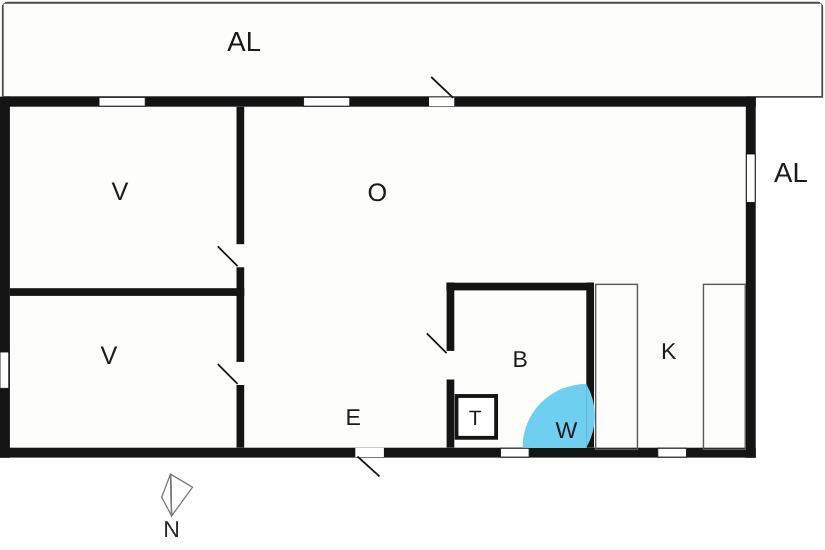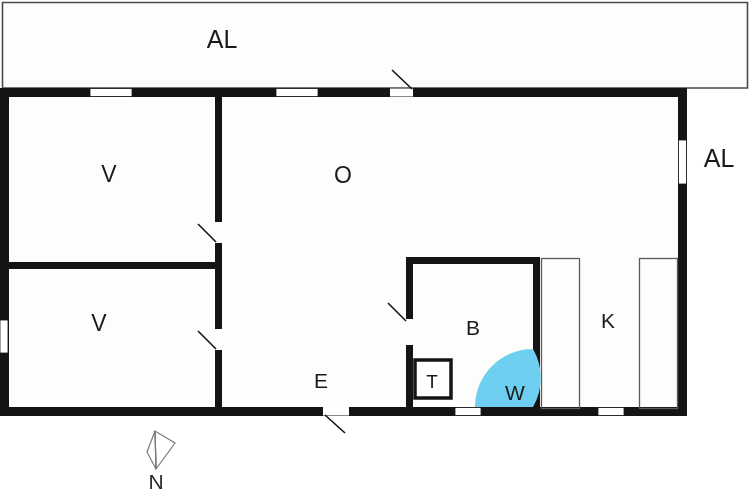--- a/index.html
+++ b/index.html
@@ -7,20 +7,21 @@
     padding: 0;
     background: #ffffff;
   }
   #plan-root {
     position: relative;
     width: 750px;
     height: 500px;
     background: #ffffff;
     font-family: "Liberation Sans", sans-serif;
     overflow: hidden;
+    border-radius: 11px;
   }
   #plan-svg {
     position: absolute;
     left: 0;
     top: 0;
     width: 750px;
     height: 500px;
     display: block;
   }
   .room-label {

